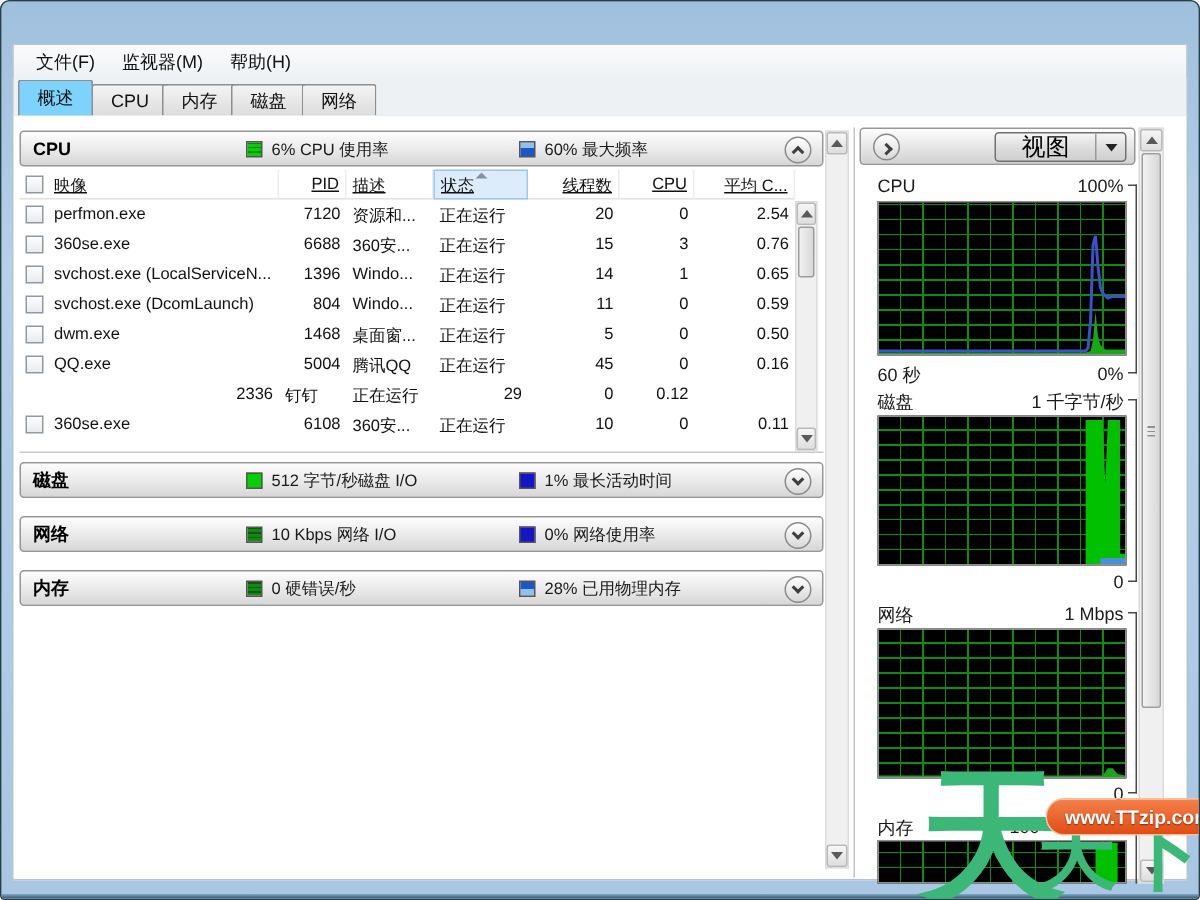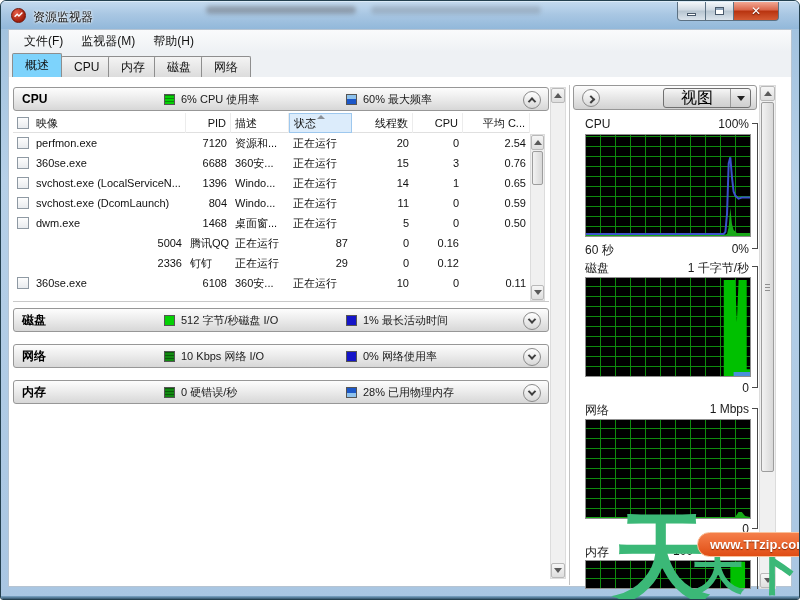--- a/index.html
+++ b/index.html
@@ -45,21 +45,21 @@
   .chev-btn{ position:absolute; right:7px; top:3px; width:18px; height:18px; border-radius:50%; background:linear-gradient(180deg,#fff,#d8d8d8); border:1px solid #8a8a8a; display:flex; align-items:center; justify-content:center; }
   .chev{ width:6px; height:6px; border-right:2px solid #3f3f3f; border-bottom:2px solid #3f3f3f; }
   .chev.up{ transform:rotate(-135deg) translate(-1px,-1px); }
   .chev.down{ transform:rotate(45deg) translate(-1px,-1px); }
   .chev.right{ transform:rotate(-45deg) translate(-1px,1px); }
 
   
   .ptable{ position:absolute; left:12px; top:112px; width:517px; }
   .thead,.tr{ display:grid; grid-template-columns:173px 45px 58px 63px 61px 50px 67px; align-items:center; height:20px; font-size:11px; color:#111; }
   .thead{ border-bottom:1px solid #e0e0e0; }
-  .th{ position:relative; height:20px; display:flex; align-items:center; padding:0 4px; border-right:1px solid #ececec; }
+  .th{ position:relative; height:20px; display:flex; align-items:center; padding:0 4px; border-right:1px solid #ececec;text-decoration:underline; }
   .th.num,.td.num{ justify-content:flex-end; text-align:right; }
   .th-status{ background:#dcecfb; border:1px solid #9ec8ee;text-align:right; }
   .sort-arrow{ position:absolute; top:1px; left:50%; margin-left:-4px; width:0; height:0; border-left:4px solid transparent; border-right:4px solid transparent; border-bottom:4px solid #8a9097; }
   .td{ height:20px; display:flex; align-items:center; padding:0 4px; white-space:nowrap; overflow:hidden; }
   .cb{ width:12px; height:12px; border:1px solid #8e99a3; background:linear-gradient(180deg,#fdfdfd,#e8ebee); margin-right:7px; flex:none; }
   .table-bottom{ position:absolute; left:12px; top:300px; width:536px; height:0; border-top:1px solid #c9c9c9; }
 
   
   .sb{ position:absolute; background:#f0f0f0; border:1px solid #dcdcdc; }
   .sb-btn{ position:absolute; left:0; width:100%; height:15px; background:linear-gradient(180deg,#f6f6f6,#dedede); border:1px solid #b9b9b9; border-radius:2px; display:flex; align-items:center; justify-content:center; }
@@ -92,41 +92,20 @@
   .wm-rest{ left:690px; top:541px; font-size:54px; line-height:1; font-weight:bold; color:#3bb877; letter-spacing:2px; white-space:nowrap; }
   .wm-pill{ left:696px; top:531px; height:25px; padding:0 12px; border-radius:13px; background:linear-gradient(180deg,#f57f4a,#e04d14); border:1px solid #f8c09a; color:#fff; font-size:13px; font-weight:bold; display:flex; align-items:center; text-shadow:0 1px 1px #8a2a00; }
 
   .bottom-edge{ position:absolute; left:0; right:0; bottom:0; height:3px; background:linear-gradient(180deg,#7fa8c9,#35576e); }
 </style>
 </head>
 <body>
 
 <div id="window">
 
-  <div class="titlebar">
-    <div class="app-icon">
-      <svg viewBox="0 0 15 15">
-          <polyline points="3,9 6,6 8,8 12,4" fill="none" stroke="#fff" stroke-width="1.6"></polyline>
-        </svg>
-    </div>
-    <span class="title-text">资源监视器</span>
-    <div class="tb-smudge" style="left:205px;width:150px;"></div>
-    <div class="tb-smudge" style="left:370px;width:170px;opacity:.55;"></div>
-    <div class="caption-btns">
-      <div class="cap min">
-          <div class="glyph-min"></div>
-        </div>
-      <div class="cap max">
-          <div class="glyph-max"></div>
-        </div>
-      <div class="cap close">
-          <span class="glyph-close">✕</span>
-        </div>
-    </div>
-  </div>
 
   <div class="menubar">
     <span class="menu-item">文件(F)</span>
     <span class="menu-item">监视器(M)</span>
     <span class="menu-item">帮助(H)</span>
   </div>
 
   <div class="tabbar">
     <div class="tab active" style="left:3px;">概述</div>
     <div class="tab" style="left:52px;">CPU</div>
@@ -219,24 +198,25 @@
         <div class="tr">
           <div class="td"><span class="cb"></span>dwm.exe</div>
           <div class="td num">1468</div>
           <div class="td">桌面窗...</div>
           <div class="td">正在运行</div>
           <div class="td num">5</div>
           <div class="td num">0</div>
           <div class="td num">0.50</div>
         </div>
         <div class="tr">
+          <div class="td"><span class="cb"></span>QQ.exe</div>
           <div class="td num">5004</div>
           <div class="td">腾讯QQ</div>
           <div class="td">正在运行</div>
-          <div class="td num">87</div>
+          <div class="td num">45</div>
           <div class="td num">0</div>
           <div class="td num">0.16</div>
         </div>
         <div class="tr">
           <div class="td num">2336</div>
           <div class="td">钉钉</div>
           <div class="td">正在运行</div>
           <div class="td num">29</div>
           <div class="td num">0</div>
           <div class="td num">0.12</div>

